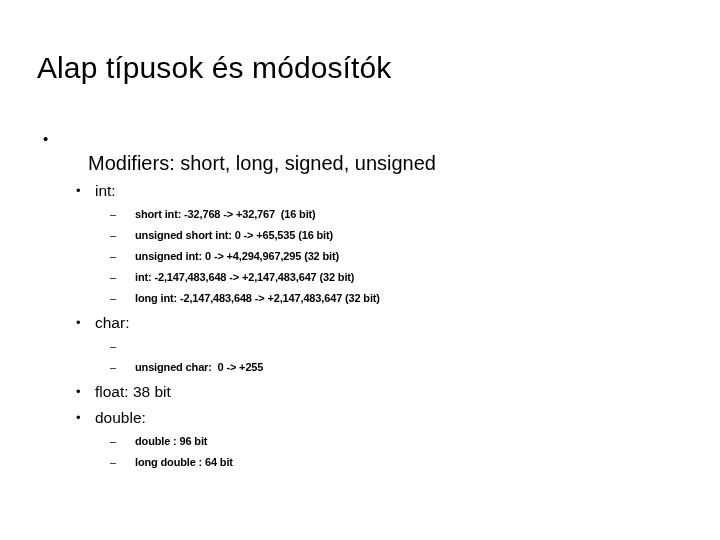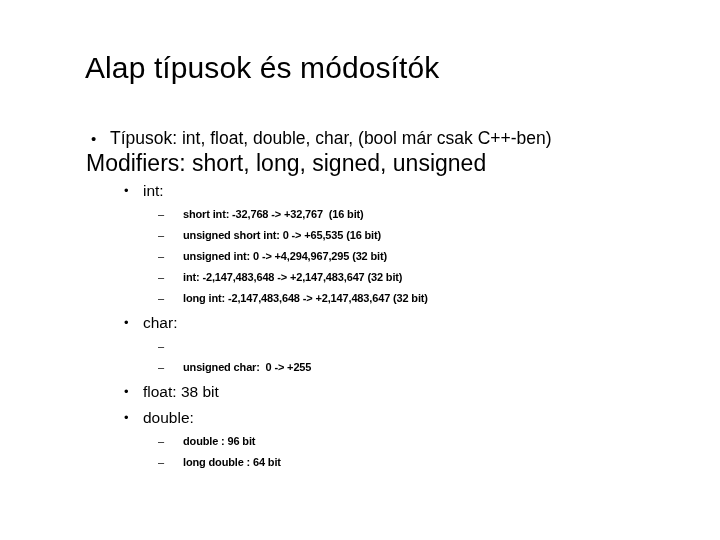--- a/index.html
+++ b/index.html
@@ -10,21 +10,20 @@
   body {
     font-family: "Liberation Sans", sans-serif;
     color: #000000;
   }
   #slide {
     position: relative;
     width: 647px;
     height: 540px;
     background: #ffffff;
     overflow: hidden;
-    margin-left: 48px;
   }
 
   
   #slide-title {
     position: absolute;
     left: 37px;
     top: 50px;
     width: 640px;
     font-size: 30px;
     line-height: 36px;
@@ -62,22 +61,22 @@
   
   .lvl1 {
     padding-left: 43px;
     font-size: 17.5px;
     line-height: 25px;
   }
   .lvl1 .marker { width: 19px; font-size: 15px; line-height: 25px; }
   .lvl1 .btext  { font-size: 17.5px; line-height: 25px; }
 
   .lvl1-cont {
-    padding-left: 38px;
-    font-size: 23px;
+    padding-left: 88px;
+    font-size: 20px;
     line-height: 25px;
   }
 
   
   .lvl2 {
     padding-left: 76px;
     margin-top: 4px;
     font-size: 15.5px;
     line-height: 22px;
   }
@@ -106,21 +105,20 @@
 <body>
 
 <div id="slide" style="background: rgb(255, 255, 255); color: rgb(0, 0, 0);">
 
   <div id="slide-title">Alap típusok és módosítók</div>
 
   <div id="slide-body">
 
     <div class="bullet-row lvl1">
       <span class="marker">•</span>
-      <span class="btext">Típusok: int, float, double, char, (bool már csak C++-ben)</span>
     </div>
     <div class="lvl1-cont">
       <span class="btext">Modifiers: short, long, signed, unsigned</span>
     </div>
 
     <div class="grp">
       <div class="bullet-row lvl2">
         <span class="marker">•</span>
         <span class="btext">int:</span>
       </div>

